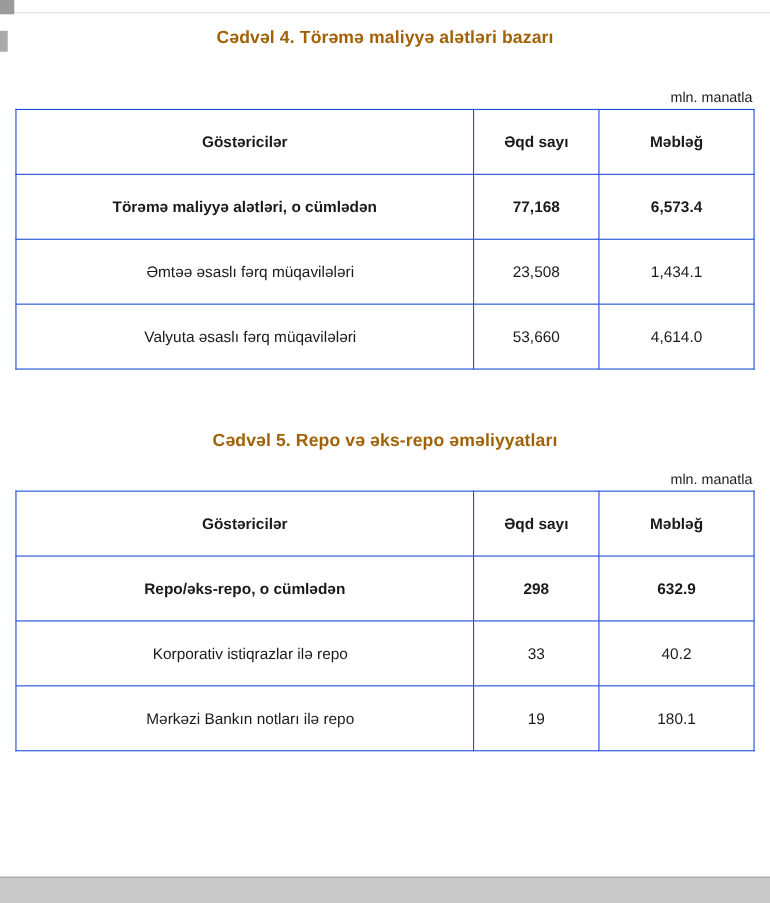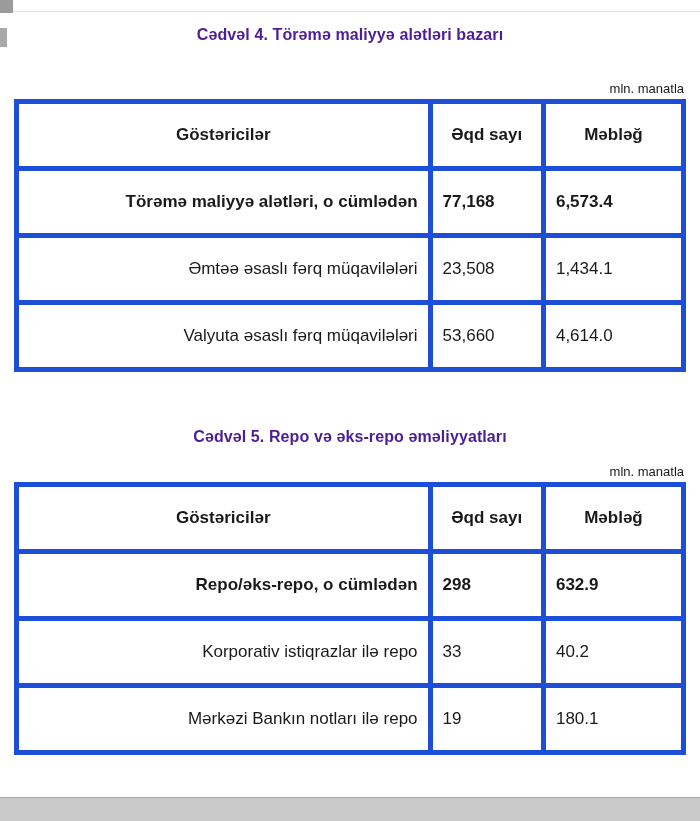--- a/index.html
+++ b/index.html
@@ -45,60 +45,60 @@
     background: #c9c9c9;
     border-top: 1px solid #a4a4a4;
   }
 
   .content { padding-top: 26px; }
 
   .table-title {
     font-size: 16px;
     font-weight: bold;
     text-align: center;
-    color: #4c1d95;
+    color: #a16207;
     letter-spacing: 0.1px;
   }
   .title-4 { margin-bottom: 37px; }
   .title-5 { margin-top: 56px; margin-bottom: 18px; }
 
   .unit-label {
     font-size: 13px;
     text-align: right;
     margin: 0 16px 3px 12px;
     color: #1a1a1a;
   }
 
   table.data-table {
     width: 672px;
     margin: 0 14px;
     border-collapse: collapse;
     table-layout: fixed;
   }
   table.data-table th,
   table.data-table td {
-    border: 5px solid #1d4ed8;
-    font-size: 17px;
+    border: 1px solid #1d4ed8;
+    font-size: 14px;
     padding: 21px 10px;
     vertical-align: middle;
   }
   table.data-table col.c-label  { width: 62%; }
   table.data-table col.c-deals  { width: 17%; }
   table.data-table col.c-amount { width: 21%; }
 
   table.data-table th {
     font-weight: bold;
     text-align: center;
   }
   td.cell-label {
-    text-align: right;
+    text-align: center;
     padding-left: 12px;
   }
   td.cell-label.indent { padding-left: 20px; }
-  td.cell-num { text-align: left; }
+  td.cell-num { text-align: center; }
   tr.row-bold td { font-weight: bold; }
 </style>
 </head>
 <body>
 
 <div class="page">
 
   <div class="corner-artifact"></div>
   <div class="top-edge-line"></div>
   <div class="left-edge-artifact"></div>

